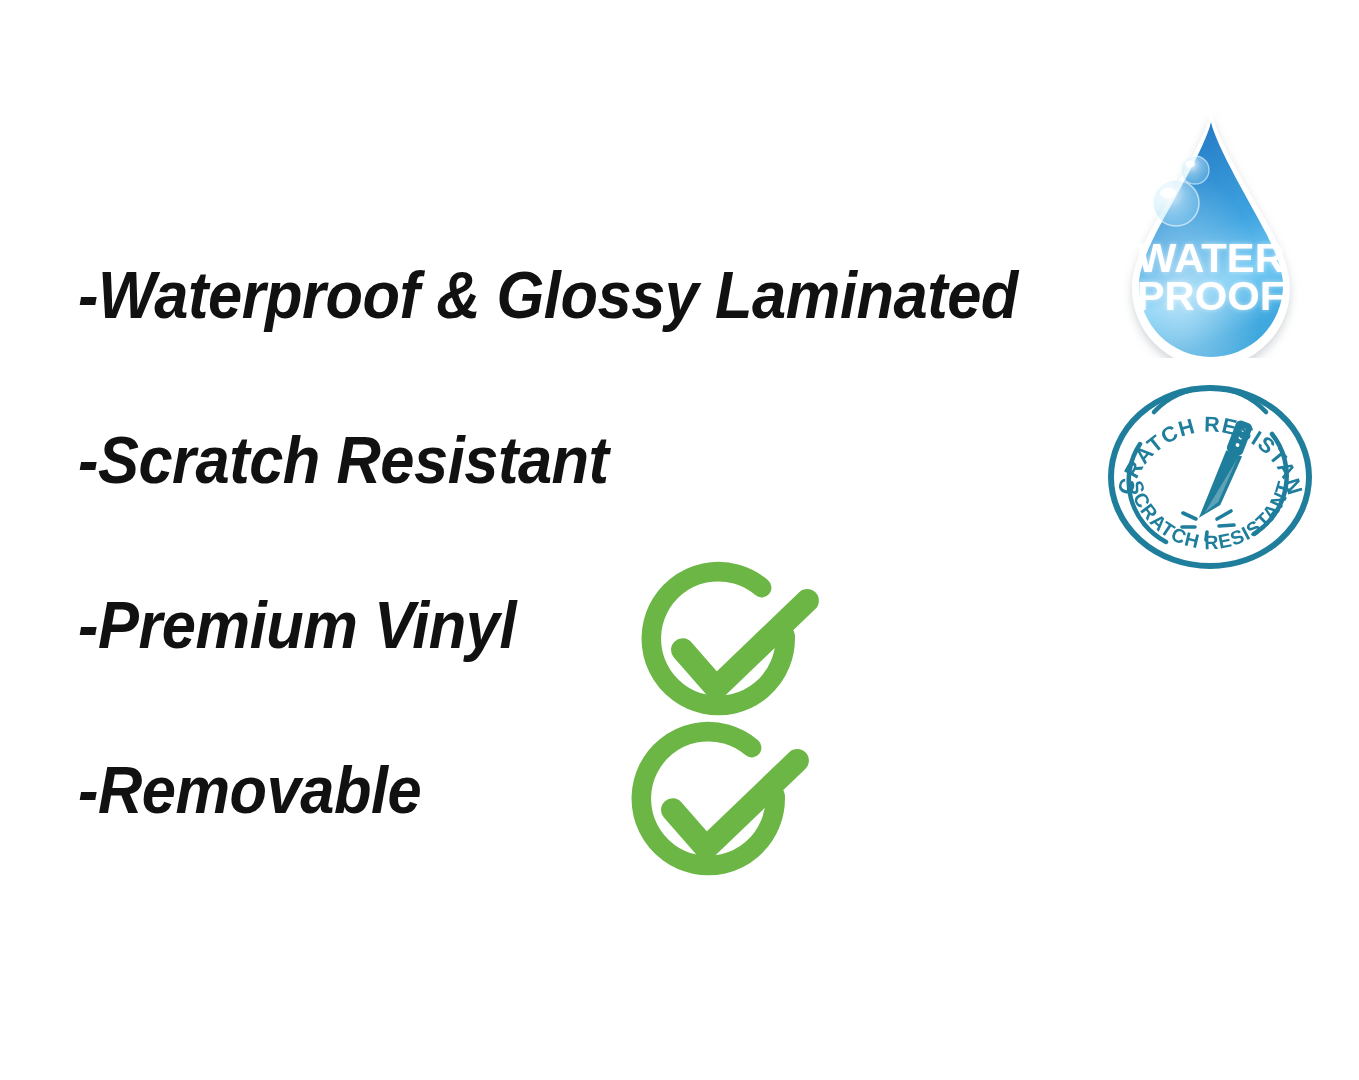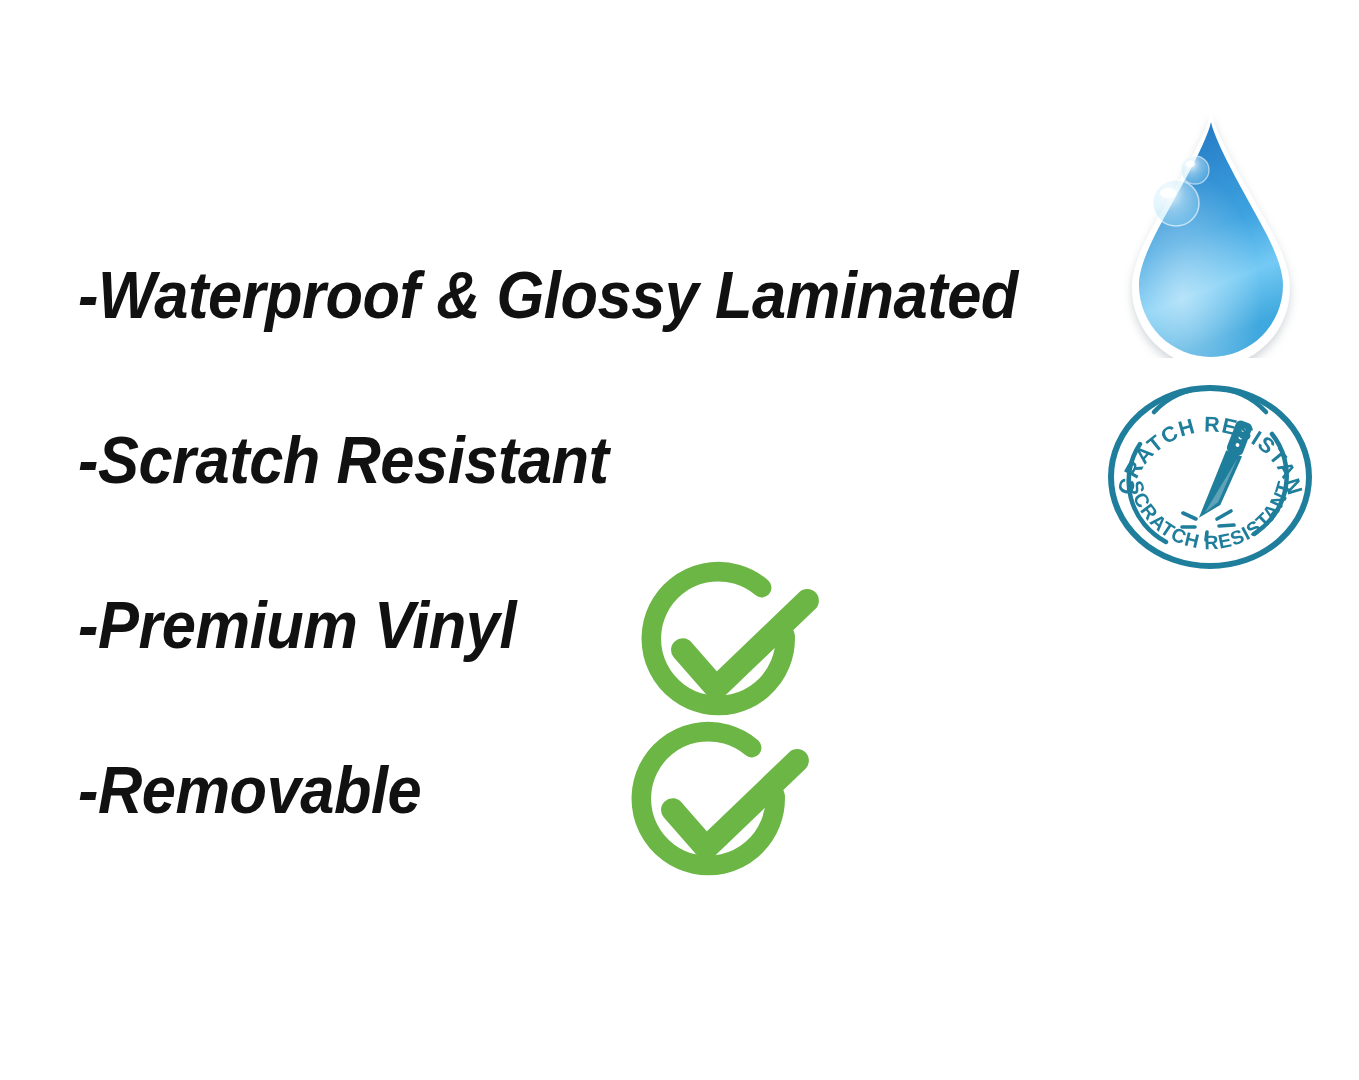--- a/index.html
+++ b/index.html
@@ -170,20 +170,24 @@
                C 175 151 179 166 179 177
                A 72 72 0 0 1 35 177
                C 35 166 39 151 51 127
                C 66 98 102 38 107 14 Z" fill="url(#dropSheen)"></path>
 
       <circle cx="91" cy="62" r="14" fill="url(#bubbleGrad)" stroke="#ffffff" stroke-opacity="0.55" stroke-width="1.4"></circle>
       <ellipse cx="86" cy="56" rx="5" ry="3.4" fill="#ffffff" fill-opacity="0.85"></ellipse>
       <circle cx="72" cy="95" r="23" fill="url(#bubbleGrad)" stroke="#ffffff" stroke-opacity="0.6" stroke-width="1.6"></circle>
       <ellipse cx="64" cy="85" rx="8" ry="5" fill="#ffffff" fill-opacity="0.9"></ellipse>
     </svg>
+    <div class="wp-text">
+      <span>WATER</span>
+      <span>PROOF</span>
+    </div>
   </div>
 
   <div class="scratch-badge">
     <svg viewBox="0 0 212 190" xmlns="http://www.w3.org/2000/svg" aria-hidden="true">
       <defs>
 
         <path id="arcTop" d="M 28 112 A 80 80 0 0 1 184 112" fill="none"></path>
 
         <path id="arcBottom" d="M 23 84 A 83 83 0 0 0 189 84" fill="none"></path>
       </defs>

